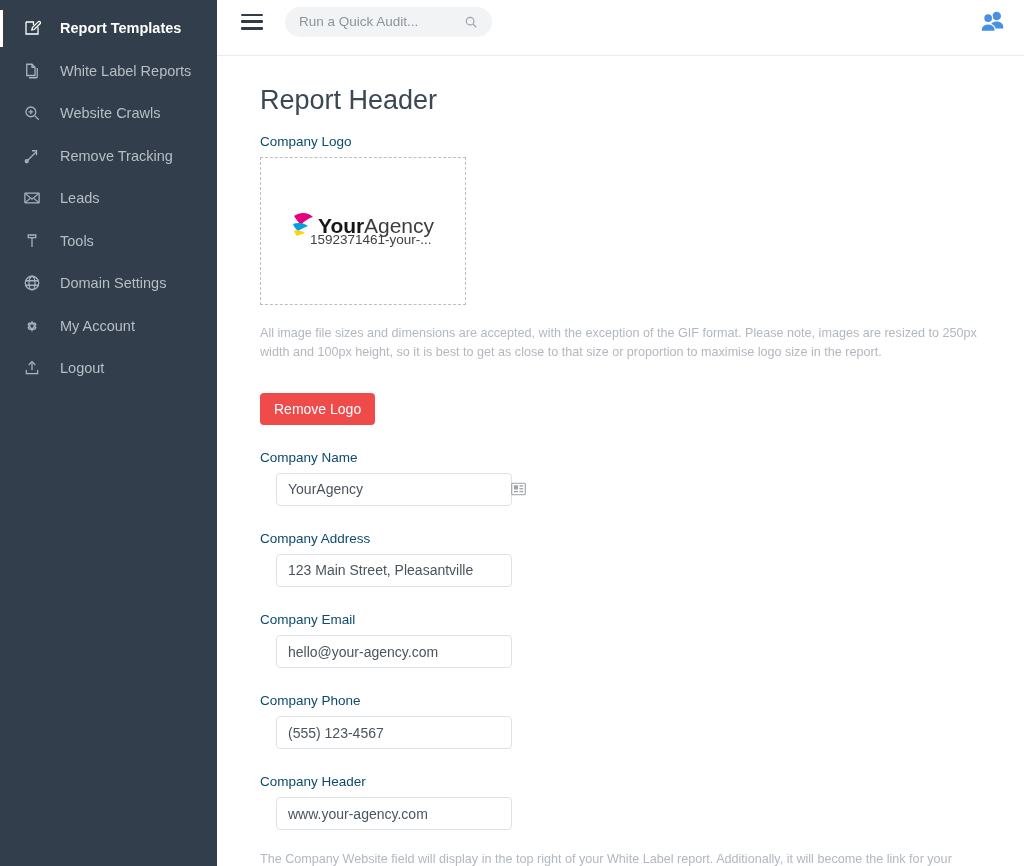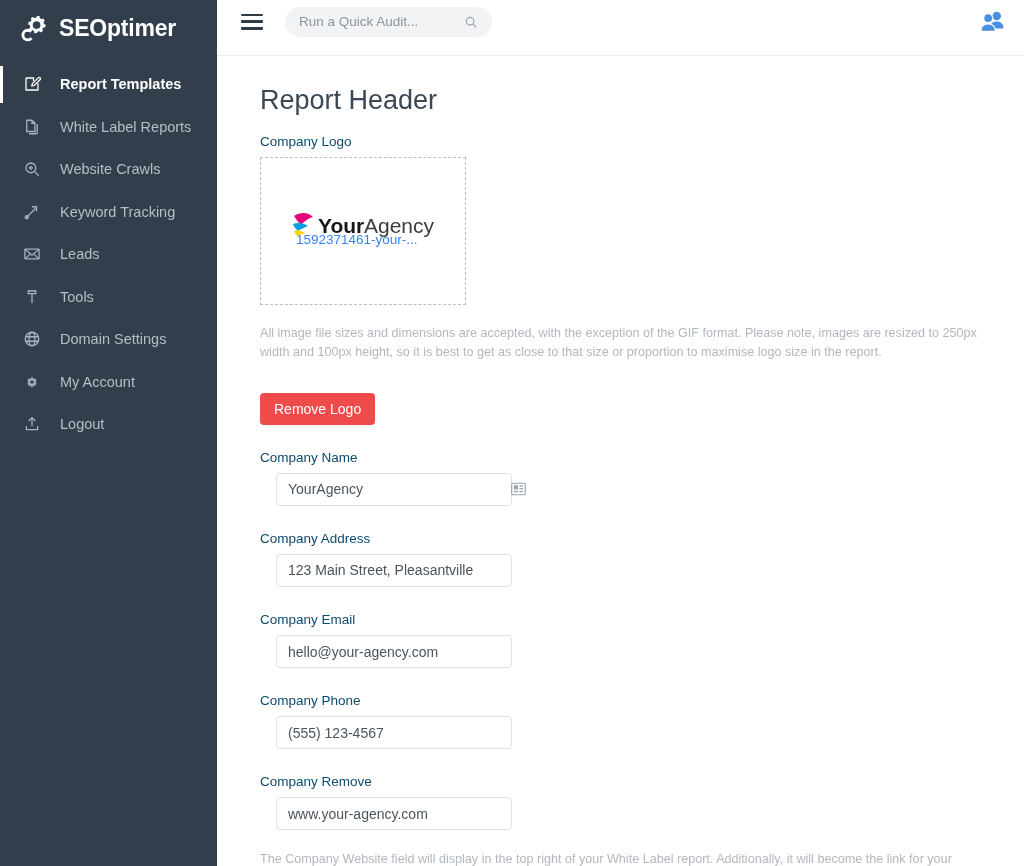--- a/index.html
+++ b/index.html
@@ -148,24 +148,24 @@
     display: flex;
     align-items: center;
     justify-content: center;
     background: #ffffff;
     cursor: pointer;
   }
   .logo-inner { position: relative; width: 146px; height: 46px; }
   .logo-img { position: absolute; left: 0; top: 2px; display: block; }
   .logo-filename {
     position: absolute;
-    left: 6px;
+    left: 20px;
     top: 24px;
     font-size: 13.5px;
-    color: #3b82f6;
+    color: #404040;
     white-space: nowrap;
     font-family: "Liberation Sans", sans-serif;
   }
 
   .helptext {
     font-size: 12.6px;
     color: #b2b8bf;
     line-height: 1.55;
     max-width: 742px;
     margin-top: 19px;
@@ -216,29 +216,20 @@
     margin-top: 20px;
   }
 </style>
 </head>
 <body>
 
 <div class="app">
 
   <aside class="sidebar">
 
-    <div class="brand">
-      <svg class="brand-mark" viewBox="0 0 32 32">
-        <g fill="#ffffff">
-          <path d="M13.6 4.2l1.5 1.1c.8-.3 1.6-.5 2.4-.5l.6-1.8 3 .5-.1 1.9c.7.3 1.4.7 2 1.2l1.7-.8 1.8 2.4-1.4 1.3c.3.7.5 1.5.5 2.3l1.8.6-.5 3-1.9-.1c-.3.7-.7 1.4-1.2 2l.8 1.7-2.4 1.8-1.3-1.4c-.7.3-1.5.5-2.3.5l-.6 1.8-3-.5.1-1.9c-.7-.3-1.4-.7-2-1.2l-1.7.8-1.8-2.4 1.4-1.3c-.3-.7-.5-1.5-.5-2.3l-1.8-.6.5-3 1.9.1c.3-.7.7-1.4 1.2-2l-.8-1.7 2.4-1.8zm4.1 4.6a4.1 4.1 0 100 8.2 4.1 4.1 0 000-8.2z"></path>
-          <path d="M8.2 16.9c2.6 0 4.8 1.3 4.8 1.3l-1.5 2.6s-1.6-.9-3.3-.9a3.6 3.6 0 100 7.2c1.2 0 2.2-.5 2.9-1.3l2.4 1.8a6.7 6.7 0 01-5.3 2.6 6.6 6.6 0 110-13.3z"></path>
-        </g>
-      </svg>
-      <span class="brand-text">SEOptimer</span>
-    </div>
 
     <nav class="nav">
 
       <div class="nav-item active">
         <span class="nav-icon">
           <svg width="18" height="18" viewBox="0 0 24 24" fill="none" stroke="currentColor" stroke-width="1.7">
             <path d="M4 4h10v4"></path>
               <path d="M4 4v16h16v-9"></path>
             <path d="M20.5 3.5a1.8 1.8 0 012.5 2.5l-8 8-3.2.7.7-3.2z"></path>
           </svg>
@@ -269,21 +260,21 @@
       </div>
 
       <div class="nav-item">
         <span class="nav-icon">
           <svg width="18" height="18" viewBox="0 0 24 24" fill="none" stroke="currentColor" stroke-width="1.7">
             <path d="M4 20l13-13"></path>
               <path d="M12 5h6v6"></path>
               <circle cx="5" cy="19" r="2"></circle>
           </svg>
         </span>
-        <span class="nav-label">Keyword Tracking</span>
+        <span class="nav-label">Remove Tracking</span>
       </div>
 
 
       <div class="nav-item">
         <span class="nav-icon">
           <svg width="18" height="18" viewBox="0 0 24 24" fill="none" stroke="currentColor" stroke-width="1.7">
             <rect x="2.5" y="5.5" width="19" height="13" rx="1"></rect>
             <path d="M2.5 5.5l9.5 8 9.5-8"></path>
               <path d="M2.5 18.5l7-6M21.5 18.5l-7-6"></path>
           </svg>
@@ -427,21 +418,21 @@
       
       <div class="form-group">
         <div class="field-label">Company Phone</div>
         <div class="input-wrap">
           <input class="text-input" type="text" value="(555) 123-4567" style="">
         </div>
       </div>
 
       
       <div class="form-group">
-        <div class="field-label">Company Remove</div>
+        <div class="field-label">Company Header</div>
         <div class="input-wrap">
           <input class="text-input" type="text" value="www.your-agency.com" style="">
         </div>
       </div>
 
       <p class="footer-note">The Company Website field will display in the top right of your White Label report. Additionally, it will become the link for your company logo in the report.</p>
 
     </div>
   </section>
 </div>

